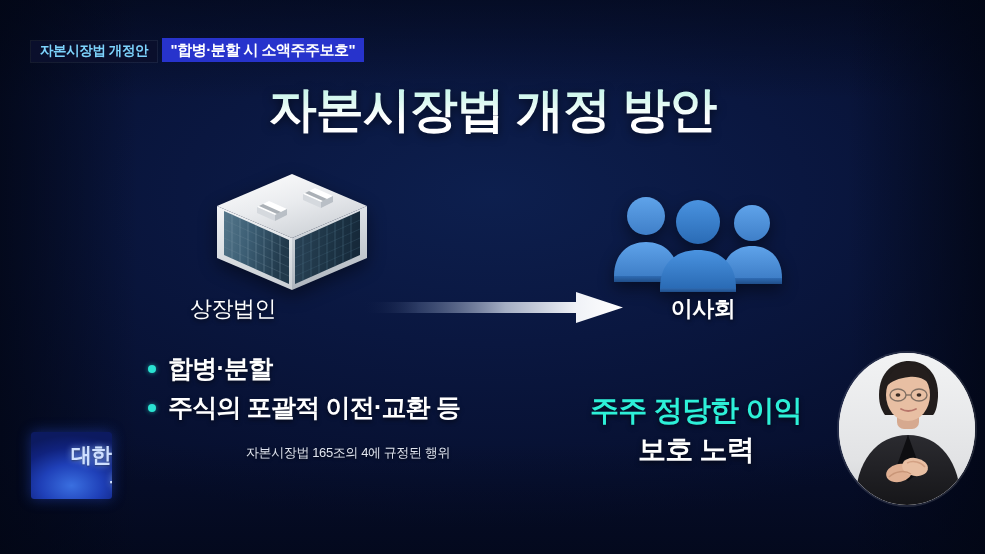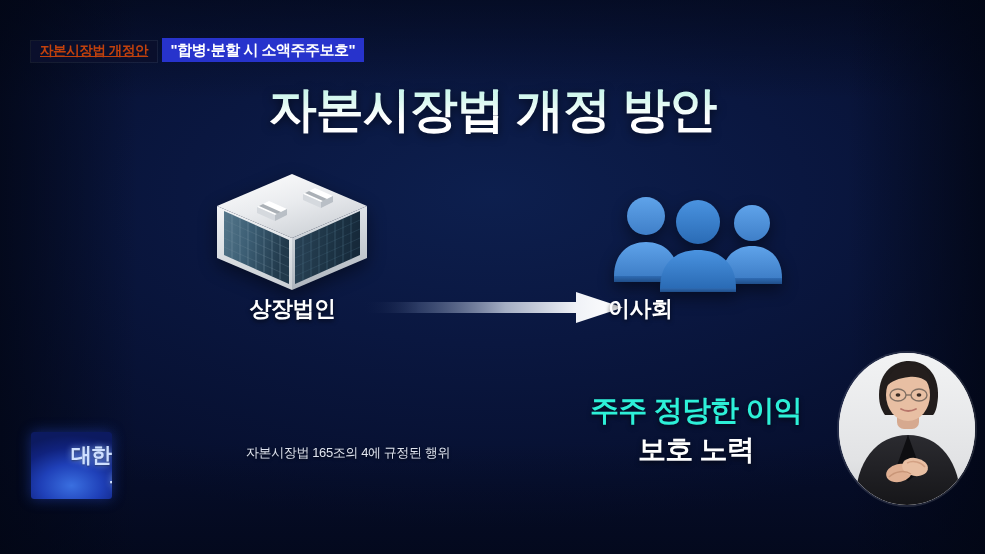--- a/index.html
+++ b/index.html
@@ -33,27 +33,26 @@
   
   #banner {
     position: absolute;
     left: 31px;
     top: 36px;
     line-height: 1;
   }
   #banner-line1 {
     display: inline-block;
     background: #0a0f2c;
-    color: #c2410c;
+    color: #7dd3fc;
     font-size: 13.5px;
     font-weight: bold;
     letter-spacing: -0.4px;
     padding: 3px 9px 4px 9px;
     box-shadow: 0 0 0 1px rgba(255,255,255,0.07);
-    text-decoration: underline;
   }
   #banner-line2 {
     display: inline-block;
     background: #2733cc;
     color: #ffffff;
     font-size: 15px;
     font-weight: bold;
     letter-spacing: -0.5px;
     padding: 4px 9px 5px 9px;
     margin-top: 2px;
@@ -97,24 +96,23 @@
     top: 168px;
     width: 170px;
     height: 130px;
   }
   #building-svg { display:block; filter: drop-shadow(0 6px 9px rgba(0,0,0,0.45)); }
   #building-label {
     position: absolute;
     left: 190px;
     top: 294px;
     width: 205px;
-    text-align: center;
     color: #ffffff;
     font-size: 22px;
-    font-weight: bold;
+    font-weight: normal;
     letter-spacing: -0.5px;
     text-shadow: 0 2px 4px rgba(0,0,0,0.6);
   }
 
   
   #arrow {
     position: absolute;
     left: 362px;
     top: 291px;
     width: 262px;
@@ -128,20 +126,21 @@
     top: 192px;
     width: 182px;
     height: 100px;
   }
   #people-svg { display:block; filter: drop-shadow(0 6px 8px rgba(0,0,0,0.45)); }
   #people-label {
     position: absolute;
     left: 608px;
     top: 294px;
     width: 190px;
+    text-align: center;
     color: #ffffff;
     font-size: 22px;
     font-weight: bold;
     letter-spacing: -0.5px;
     text-shadow: 0 2px 4px rgba(0,0,0,0.6);
   }
 
   
   #bullet-list {
     position: absolute;
@@ -404,20 +403,30 @@
 
       <g>
         <circle cx="86" cy="30" r="22" fill="url(#pFront)"></circle>
         <path d="M48,96 C48,71 64,58 86,58 C108,58 124,71 124,96 Z" fill="url(#pFront)"></path>
         <path d="M48,96 L124,96 L124,100 L48,100 Z" fill="url(#pEdge)"></path>
       </g>
     </svg>
   </div>
   <div id="people-label">이사회</div>
 
+  <div id="bullet-list">
+    <div class="bullet-row">
+      <span class="bullet-dot"></span>
+      <span class="bullet-text">합병·분할</span>
+    </div>
+    <div class="bullet-row">
+      <span class="bullet-dot"></span>
+      <span class="bullet-text">주식의 포괄적 이전·교환 등</span>
+    </div>
+  </div>
   <div id="bullet-footnote">자본시장법 165조의 4에 규정된 행위</div>
 
   <div id="right-text">
     <div id="right-text-line1">주주 정당한 이익</div>
     <div id="right-text-line2">보호 노력</div>
   </div>
 
   <div id="interpreter">
     <svg id="interpreter-svg" viewBox="0 0 136 152" xmlns="http://www.w3.org/2000/svg" aria-hidden="true">
       <defs>

